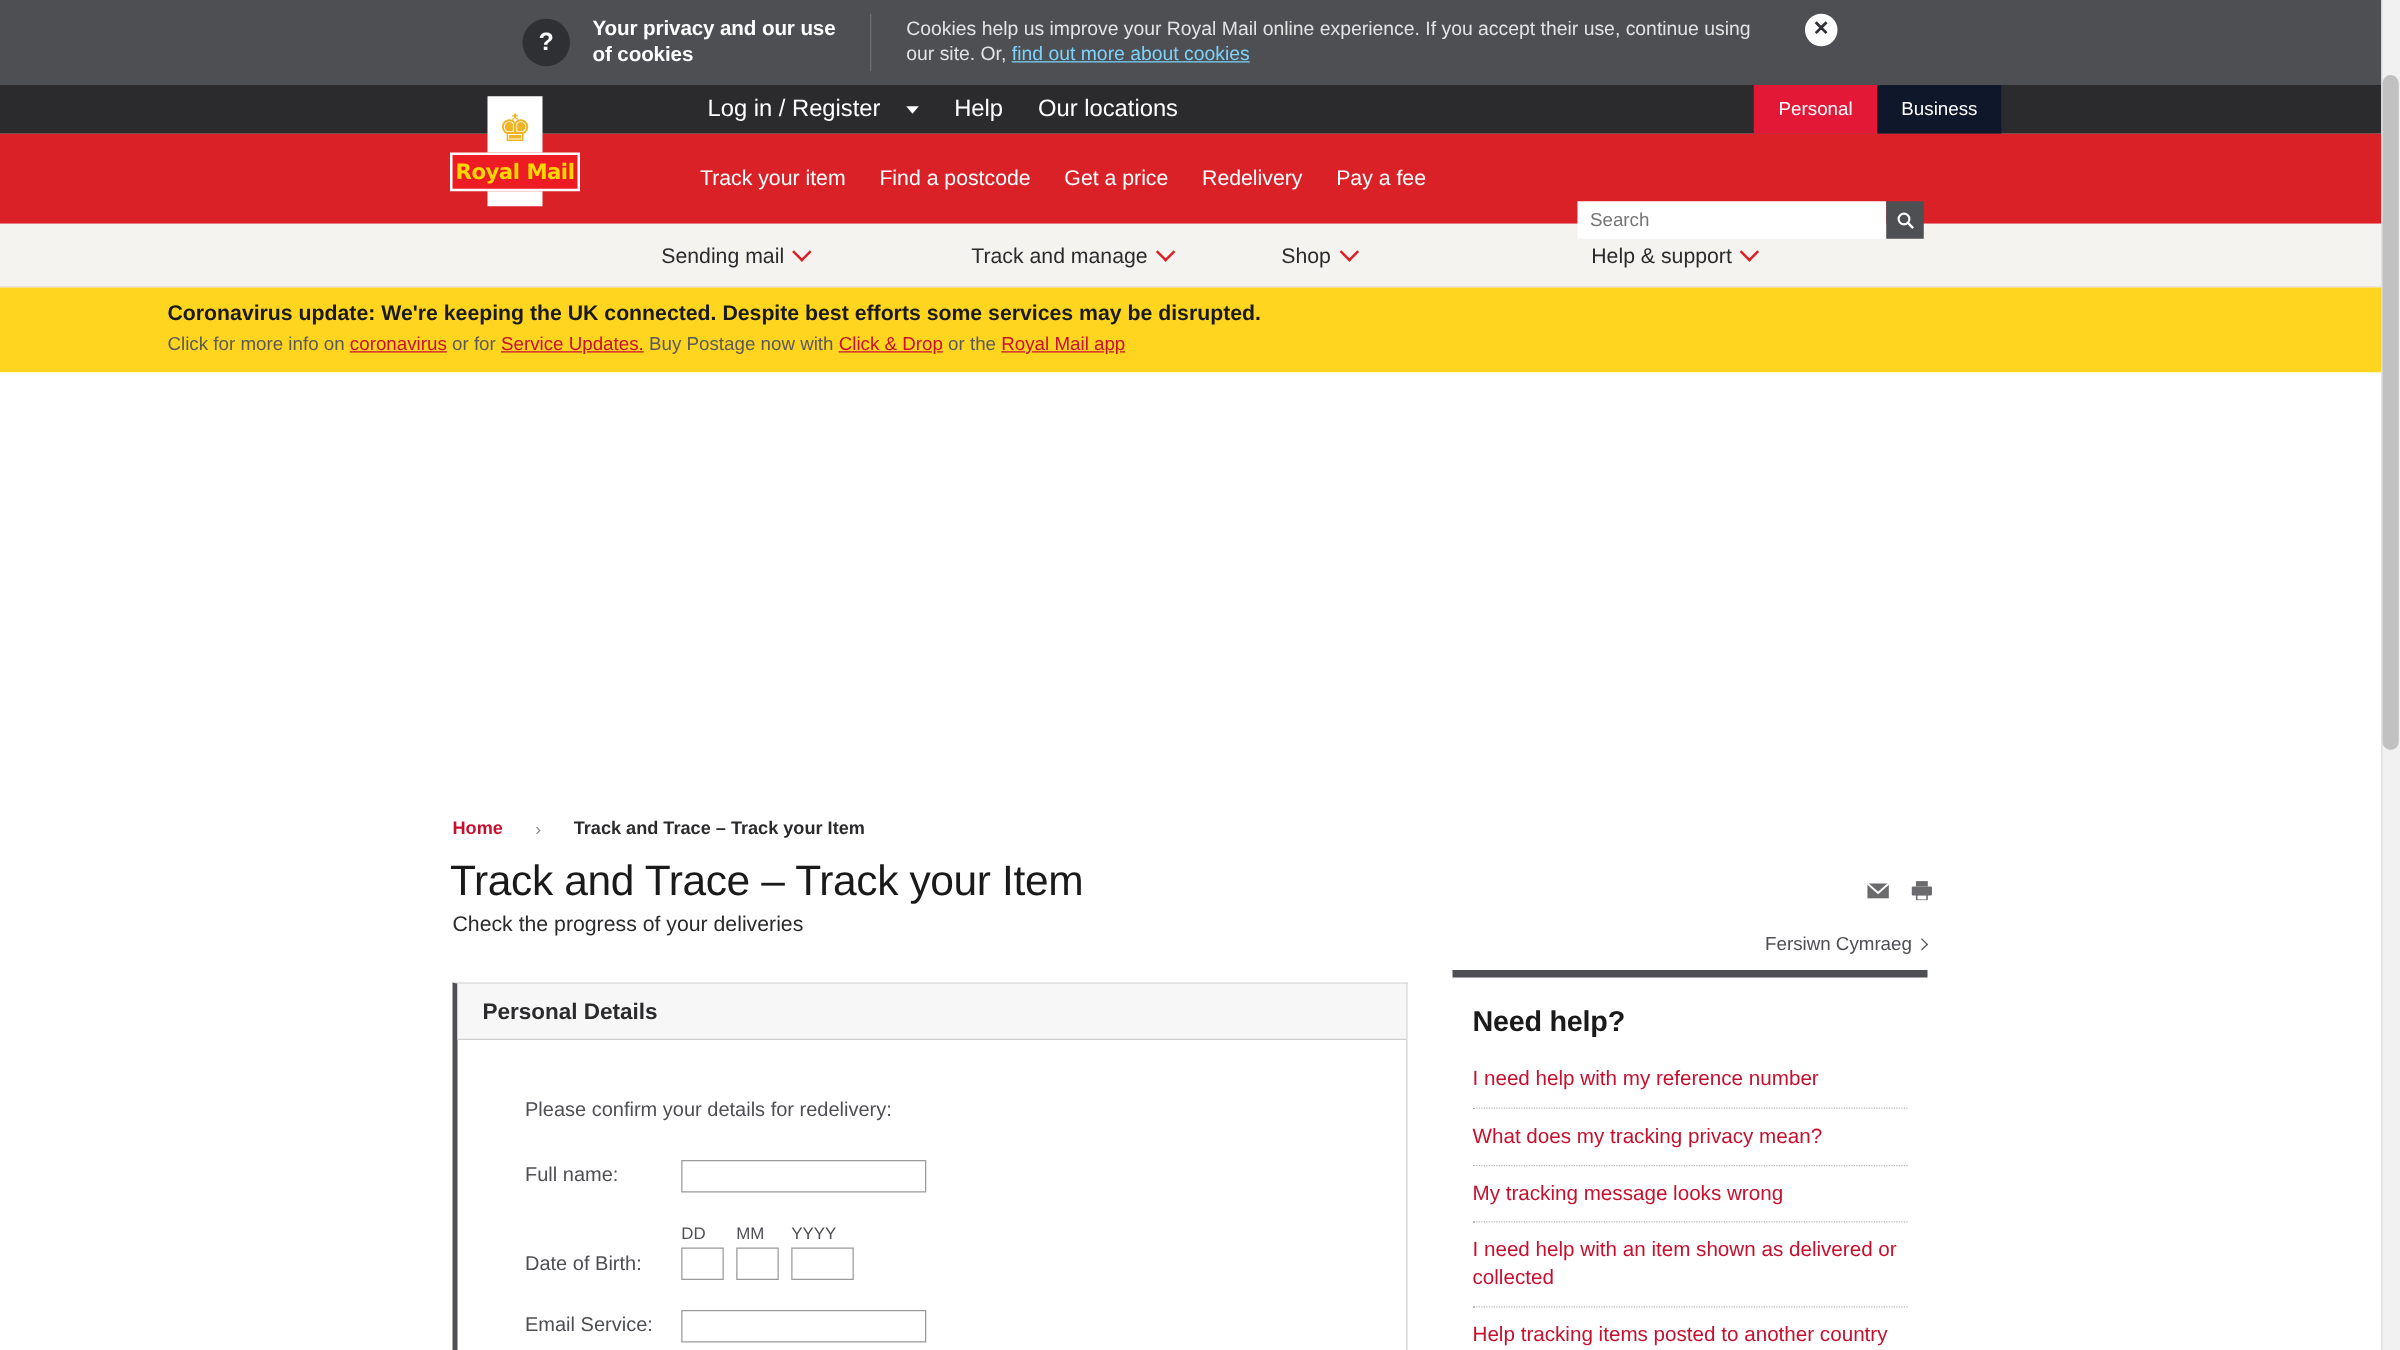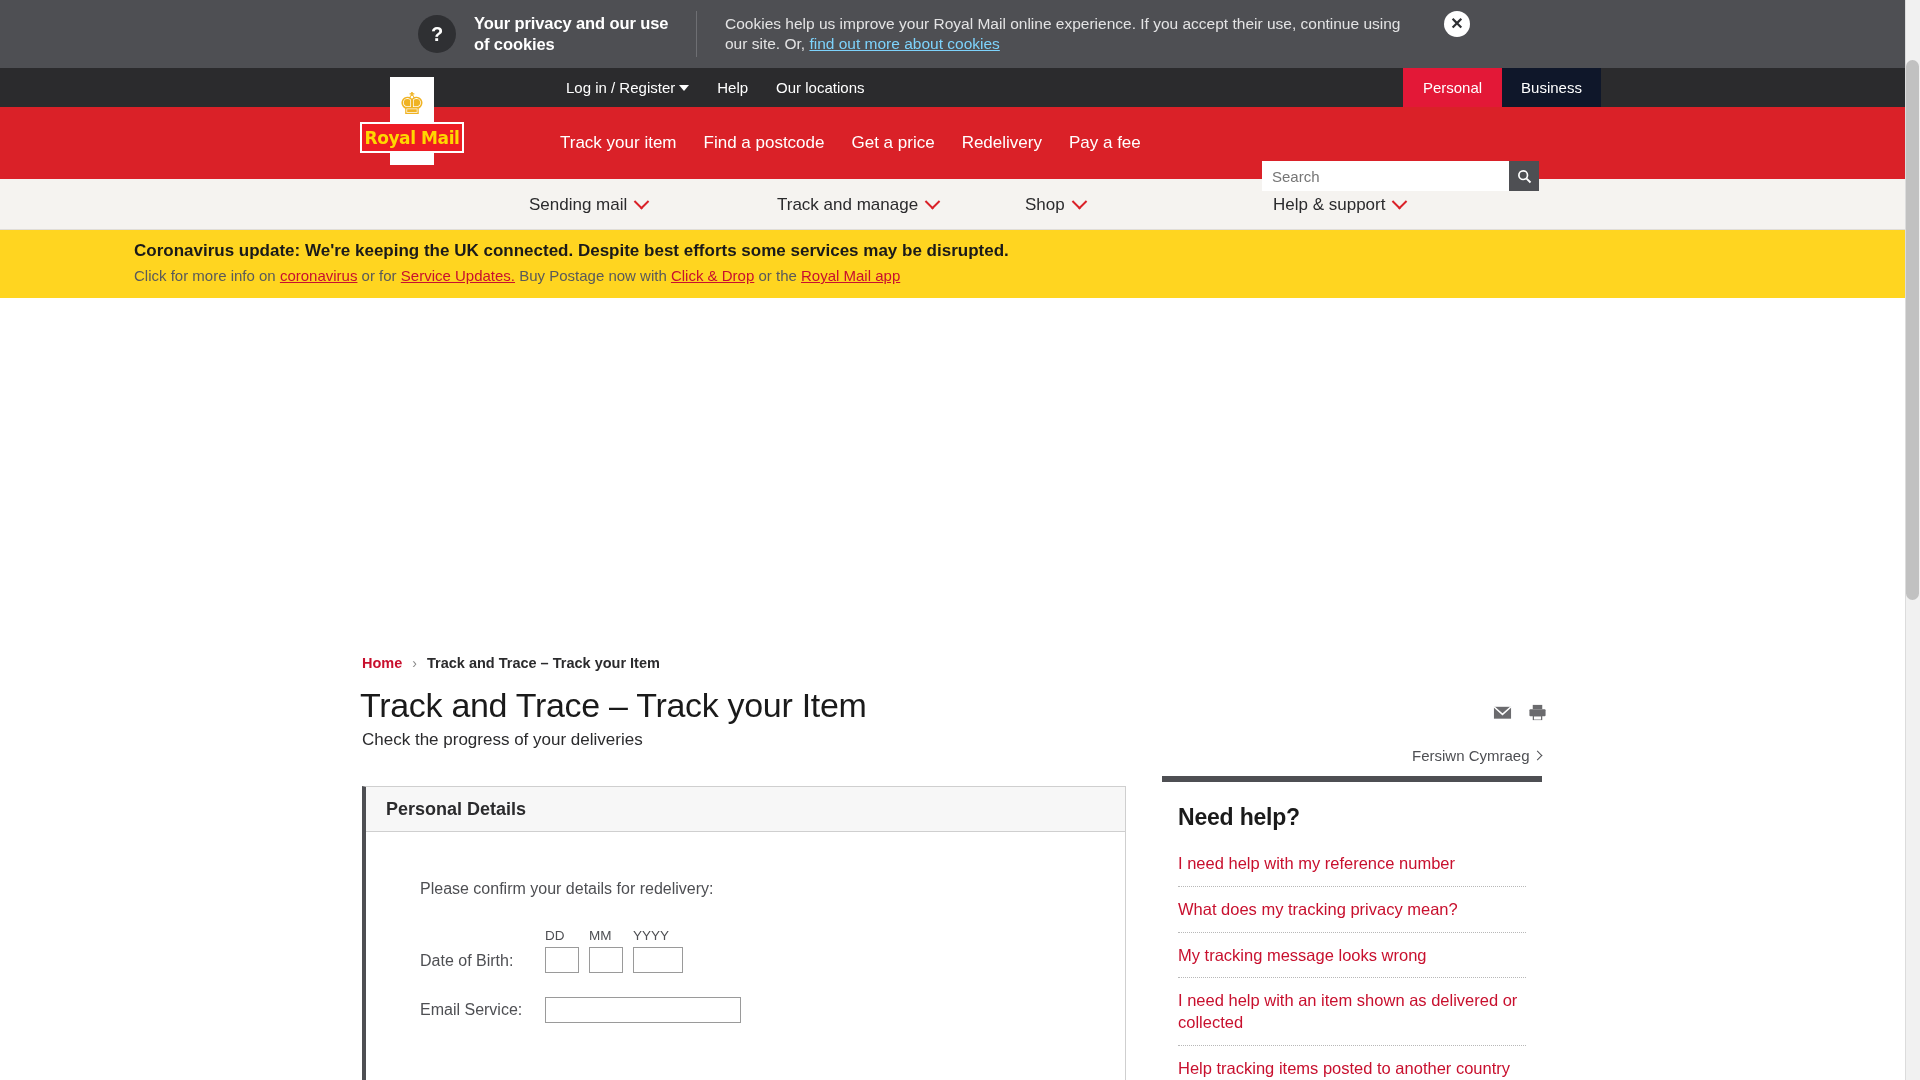--- a/index.html
+++ b/index.html
@@ -49,22 +49,22 @@
     font-size: 16px; font-weight: bold; cursor: pointer; line-height: 1;
   }
 
   
   .util-bar {
     position: relative; height: 39px; background: #2b2b2d;
     display: flex; align-items: center;
   }
   .util-links { display: flex; align-items: center; margin-left: 566px; gap: 28px; }
   .util-link {
-    color: #ffffff; font-size: 15px; cursor: pointer;
-    display: flex; align-items: center; gap: 4px; white-space: nowrap;
+    color: #ffffff; font-size: 19px; cursor: pointer;
+    display: flex; align-items: center; gap: 21px; white-space: nowrap;
   }
   .caret-down {
     width: 0; height: 0; border-left: 5px solid transparent;
     border-right: 5px solid transparent; border-top: 6px solid #ffffff;
     display: inline-block;
   }
   .util-right { position: absolute; right: 319px; top: 0; display: flex; height: 39px; }
   .util-tab {
     display: flex; align-items: center; justify-content: center;
     width: 99px; font-size: 15px; color: #ffffff; cursor: pointer;
@@ -148,21 +148,21 @@
   .corona-title {
     font-size: 17px; font-weight: bold; color: #1a1a1a; margin-bottom: 6px;
   }
   .corona-sub { font-size: 15px; color: #5a5a5a; }
   .corona-sub a { color: #c8102e; text-decoration: underline; }
 
   
   .content { position: relative; background: #ffffff; height: 750px; }
   .breadcrumb {
     position: absolute; left: 362px; top: 357px;
-    display: flex; align-items: center; gap: 10px; font-size: 14.5px;
+    display: flex; align-items: center; gap: 26px; font-size: 14.5px;
   }
   .breadcrumb .home { color: #c8102e; font-weight: bold; cursor: pointer; }
   .breadcrumb .sepchev { color: #8a8a8a; font-size: 14px; }
   .breadcrumb .current { color: #2b2b2d; font-weight: bold; }
 
   .page-title {
     position: absolute; left: 360px; top: 388px;
     font-size: 34px; color: #1a1a1a; font-weight: normal; letter-spacing: -0.3px;
   }
   .page-sub {
@@ -353,20 +353,24 @@
       <i class="r-chev"></i>
     </div>
 
     <div class="form-panel">
       <div class="panel-head">
         <h2>Personal Details</h2>
       </div>
       <div class="panel-body">
         <div class="intro">Please confirm your details for redelivery:</div>
 
+        <div class="frow">
+          <label class="flabel">Full name:</label>
+          <input class="finput wide" type="text" value="" style="">
+        </div>
 
         <div class="frow dob">
           <label class="flabel">Date of Birth:</label>
           <div class="dob-group">
             <div class="dob-cell">
               <span class="dob-cap">DD</span>
               <input class="finput dd" type="text" value="" style="">
             </div>
             <div class="dob-cell">
               <span class="dob-cap">MM</span>

